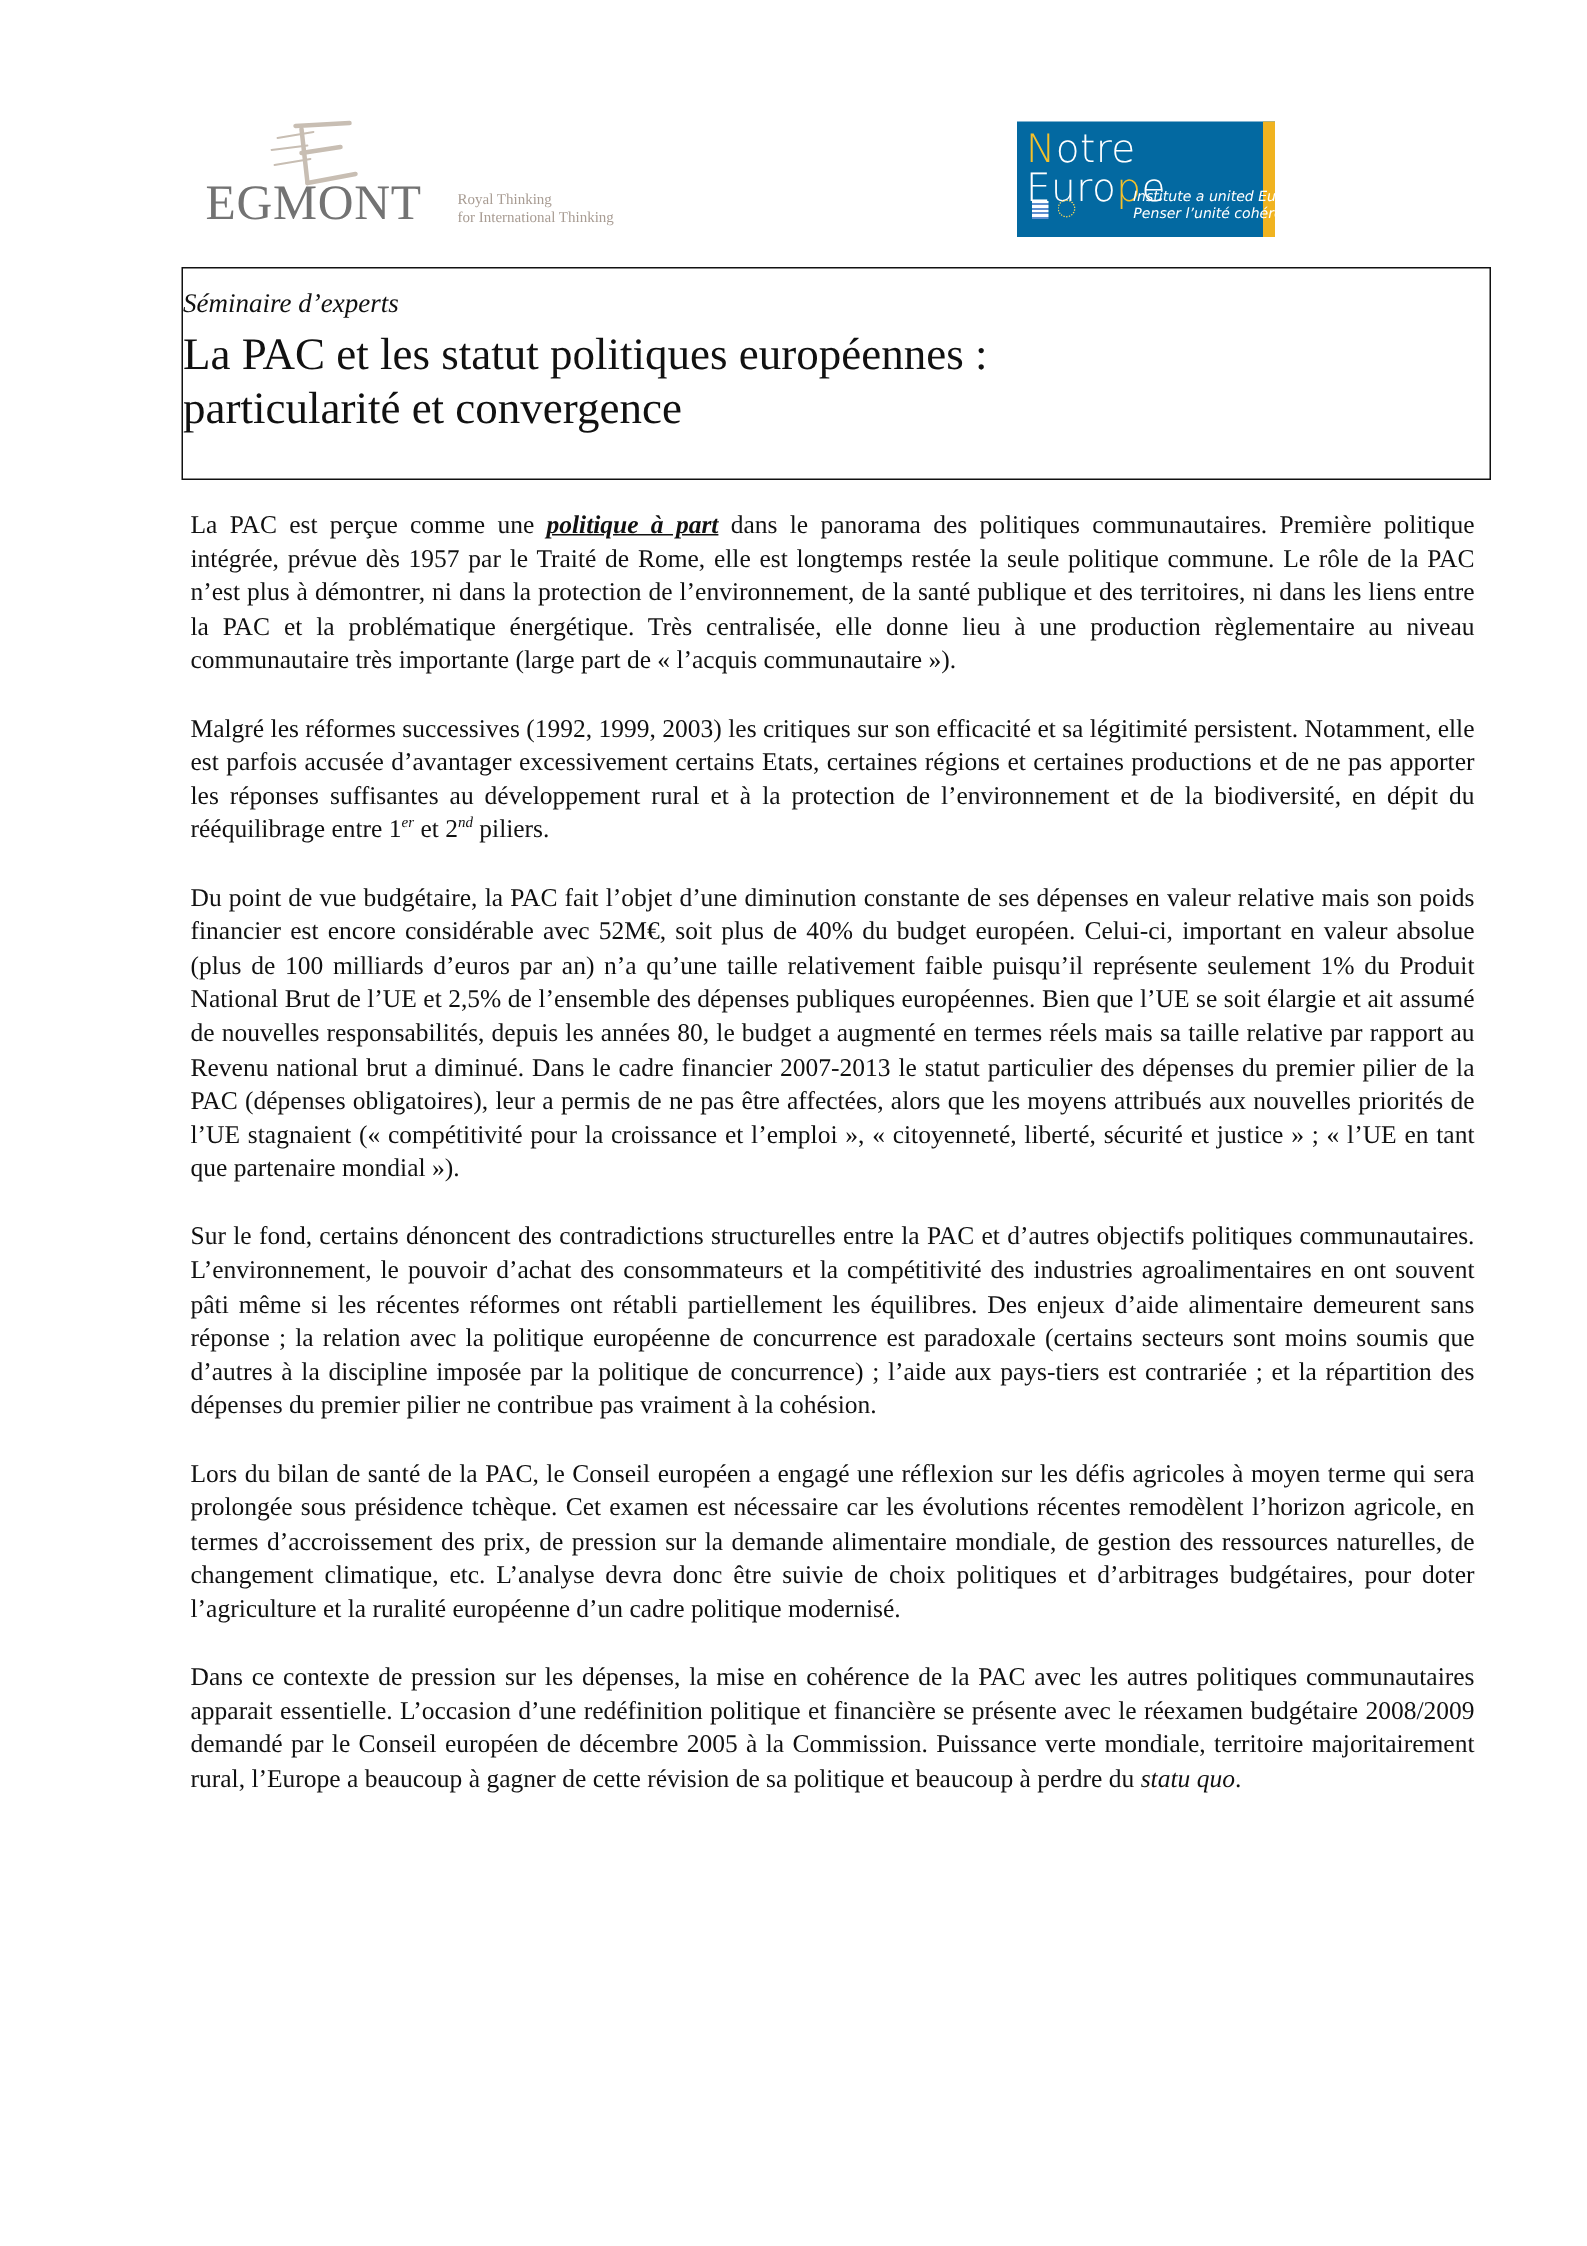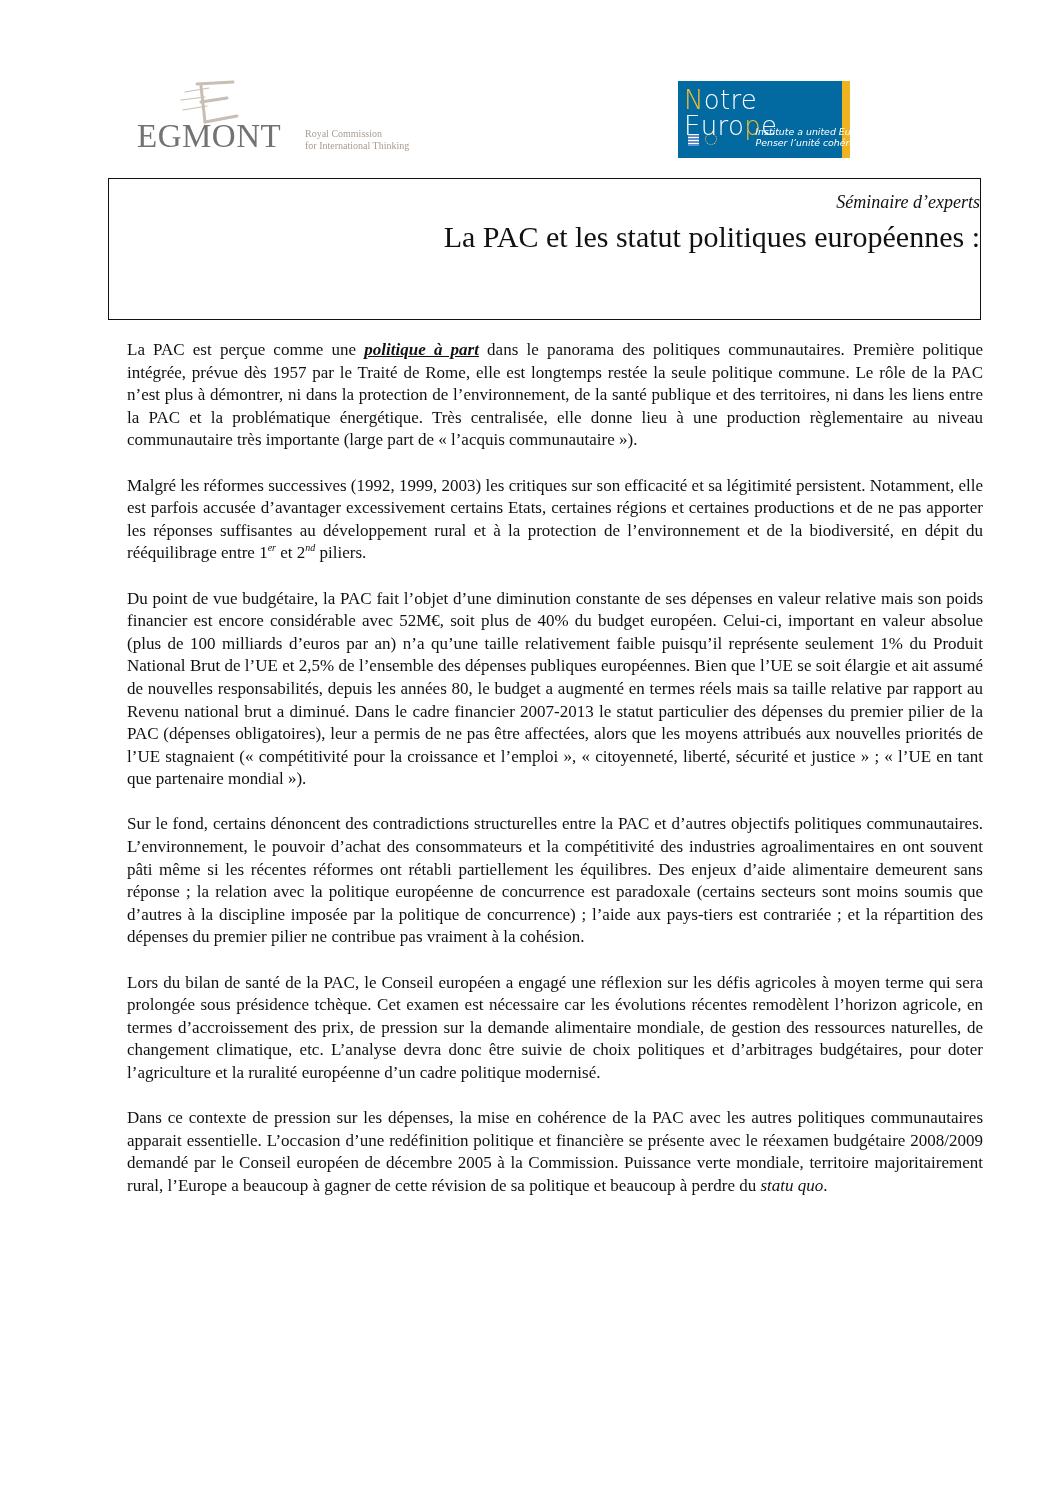--- a/index.html
+++ b/index.html
@@ -21,22 +21,22 @@
               font-size: 26px; color: #ffffff; font-weight: 300; letter-spacing: 0.3px; line-height: 1; }
   .ne-title .y { color: #f6c12a; }
   .ne-tag { position: absolute; left: 42px; top: 45px; font-family: "DejaVu Sans", sans-serif; font-style: italic;
             font-size: 9.4px; color: #ffffff; line-height: 11px; text-align: right; width: 152px; }
   .ne-book { position: absolute; left: 10px; top: 53px; width: 11px; height: 12px;
              background: repeating-linear-gradient(#ffffff 0 1.5px, #5f8fd0 1.5px 3px); }
   .ne-stars { position: absolute; left: 27px; top: 52px; width: 12px; height: 12px; border-radius: 50%;
               border: 1.5px dotted #f2d35a; box-sizing: border-box; }
 
   
-  .titlebox { position: absolute; left: 108px; top: 178px; width: 873px; height: 142px;
-              border: 1.5px solid #111; box-sizing: border-box; text-align: right; }
+  .titlebox { position: absolute; left: 121px; top: 178px; width: 873px; height: 142px;
+              border: 1.5px solid #111; box-sizing: border-box; text-align: left; }
   .subtitle { font-style: italic; font-size: 18px; margin-top: 12px; line-height: 22px; }
   .title { font-size: 30px; line-height: 36px; margin-top: 6px; }
 
   
   .body { position: absolute; left: 127px; top: 339px; width: 856px; font-size: 17px;
           line-height: 22.6px; text-align: justify; }
   .body p { margin: 0 0 22.6px 0; }
   .body b i, .body .bi { font-weight: bold; font-style: italic; text-decoration: underline; }
   sup { font-size: 10px; line-height: 0; font-style: italic; }
 </style>
@@ -50,40 +50,41 @@
       <path d="M26 6 L30 42"></path>
       <path d="M26 22 L52 18"></path>
       <path d="M30 42 L62 36"></path>
       <path d="M10 12 L34 8" stroke-width="1.2"></path>
       <path d="M6 20 L30 17" stroke-width="1.2"></path>
       <path d="M8 30 L32 26" stroke-width="1.2"></path>
     </g>
   </svg>
   <div class="egmont-word">EGMONT</div>
   <div class="egmont-sub">
-    <div>Royal Commission</div>
+    <div>Royal Thinking</div>
     <div>for International Thinking</div>
   </div>
 </div>
 
 <div class="ne">
   <div class="ne-bar"></div>
   <div class="ne-title"><span class="y">N</span><span>otre Euro</span><span class="y">p</span><span>e</span></div>
   <div class="ne-book"></div>
   <div class="ne-stars"></div>
   <div class="ne-tag">
     <div>Institute a united Europe</div>
     <div>Penser l’unité cohérence</div>
   </div>
 </div>
 
 <div class="titlebox">
   <div class="subtitle">Séminaire d’experts</div>
   <div class="title">
     <div>La PAC et les statut politiques européennes :</div>
+    <div>particularité et convergence</div>
   </div>
 </div>
 
 <div class="body">
   <p><span>La PAC est perçue comme une </span><span class="bi">politique à part</span><span> dans le panorama des politiques communautaires. Première politique intégrée, prévue dès 1957 par le Traité de Rome, elle est longtemps restée la seule politique commune. Le rôle de la PAC n’est plus à démontrer, ni dans la protection de l’environnement, de la santé publique et des territoires, ni dans les liens entre la PAC et la problématique énergétique. Très centralisée, elle donne lieu à une production règlementaire au niveau communautaire très importante (large part de « l’acquis communautaire »).</span></p>
   <p><span>Malgré les réformes successives (1992, 1999, 2003) les critiques sur son efficacité et sa légitimité persistent. Notamment, elle est parfois accusée d’avantager excessivement certains Etats, certaines régions et certaines productions et de ne pas apporter les réponses suffisantes au développement rural et à la protection de l’environnement et de la biodiversité, en dépit du rééquilibrage entre 1</span><sup>er</sup><span> et 2</span><sup>nd</sup><span> piliers.</span></p>
   <p>Du point de vue budgétaire, la PAC fait l’objet d’une diminution constante de ses dépenses en valeur relative mais son poids financier est encore considérable avec 52M€, soit plus de 40% du budget européen. Celui-ci, important en valeur absolue (plus de 100 milliards d’euros par an) n’a qu’une taille relativement faible puisqu’il représente seulement 1% du Produit National Brut de l’UE et 2,5% de l’ensemble des dépenses publiques européennes. Bien que l’UE se soit élargie et ait assumé de nouvelles responsabilités, depuis les années 80, le budget a augmenté en termes réels mais sa taille relative par rapport au Revenu national brut a diminué. Dans le cadre financier 2007-2013 le statut particulier des dépenses du premier pilier de la PAC (dépenses obligatoires), leur a permis de ne pas être affectées, alors que les moyens attribués aux nouvelles priorités de l’UE stagnaient (« compétitivité pour la croissance et l’emploi », « citoyenneté, liberté, sécurité et justice » ; « l’UE en tant que partenaire mondial »).</p>
   <p>Sur le fond, certains dénoncent des contradictions structurelles entre la PAC et d’autres objectifs politiques communautaires. L’environnement, le pouvoir d’achat des consommateurs et la compétitivité des industries agroalimentaires en ont souvent pâti même si les récentes réformes ont rétabli partiellement les équilibres. Des enjeux d’aide alimentaire demeurent sans réponse ; la relation avec la politique européenne de concurrence est paradoxale (certains secteurs sont moins soumis que d’autres à la discipline imposée par la politique de concurrence) ; l’aide aux pays-tiers est contrariée ; et la répartition des dépenses du premier pilier ne contribue pas vraiment à la cohésion.</p>
   <p>Lors du bilan de santé de la PAC, le Conseil européen a engagé une réflexion sur les défis agricoles à moyen terme qui sera prolongée sous présidence tchèque. Cet examen est nécessaire car les évolutions récentes remodèlent l’horizon agricole, en termes d’accroissement des prix, de pression sur la demande alimentaire mondiale, de gestion des ressources naturelles, de changement climatique, etc. L’analyse devra donc être suivie de choix politiques et d’arbitrages budgétaires, pour doter l’agriculture et la ruralité européenne d’un cadre politique modernisé.</p>
   <p><span>Dans ce contexte de pression sur les dépenses, la mise en cohérence de la PAC avec les autres politiques communautaires apparait essentielle. L’occasion d’une redéfinition politique et financière se présente avec le réexamen budgétaire 2008/2009 demandé par le Conseil européen de décembre 2005 à la Commission. Puissance verte mondiale, territoire majoritairement rural, l’Europe a beaucoup à gagner de cette révision de sa politique et beaucoup à perdre du </span><i>statu quo</i><span>.</span></p>

